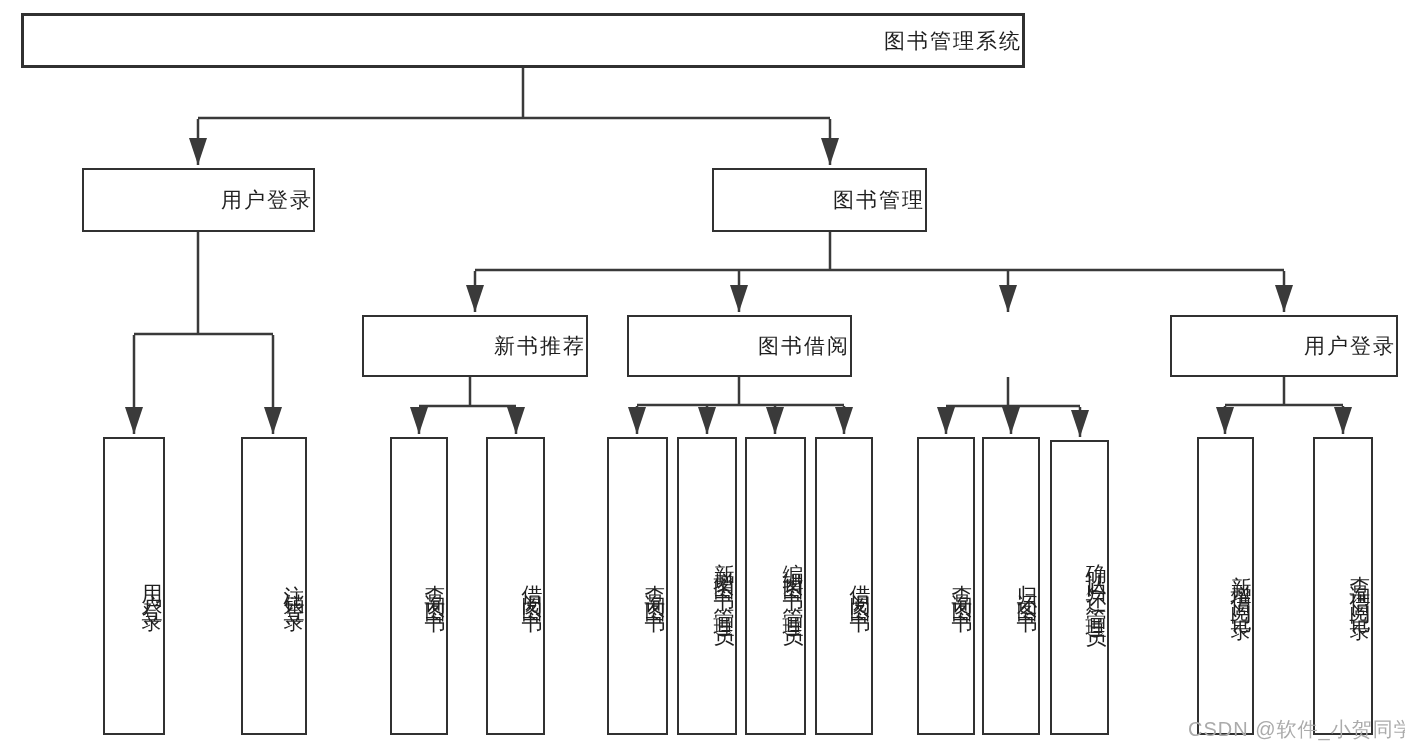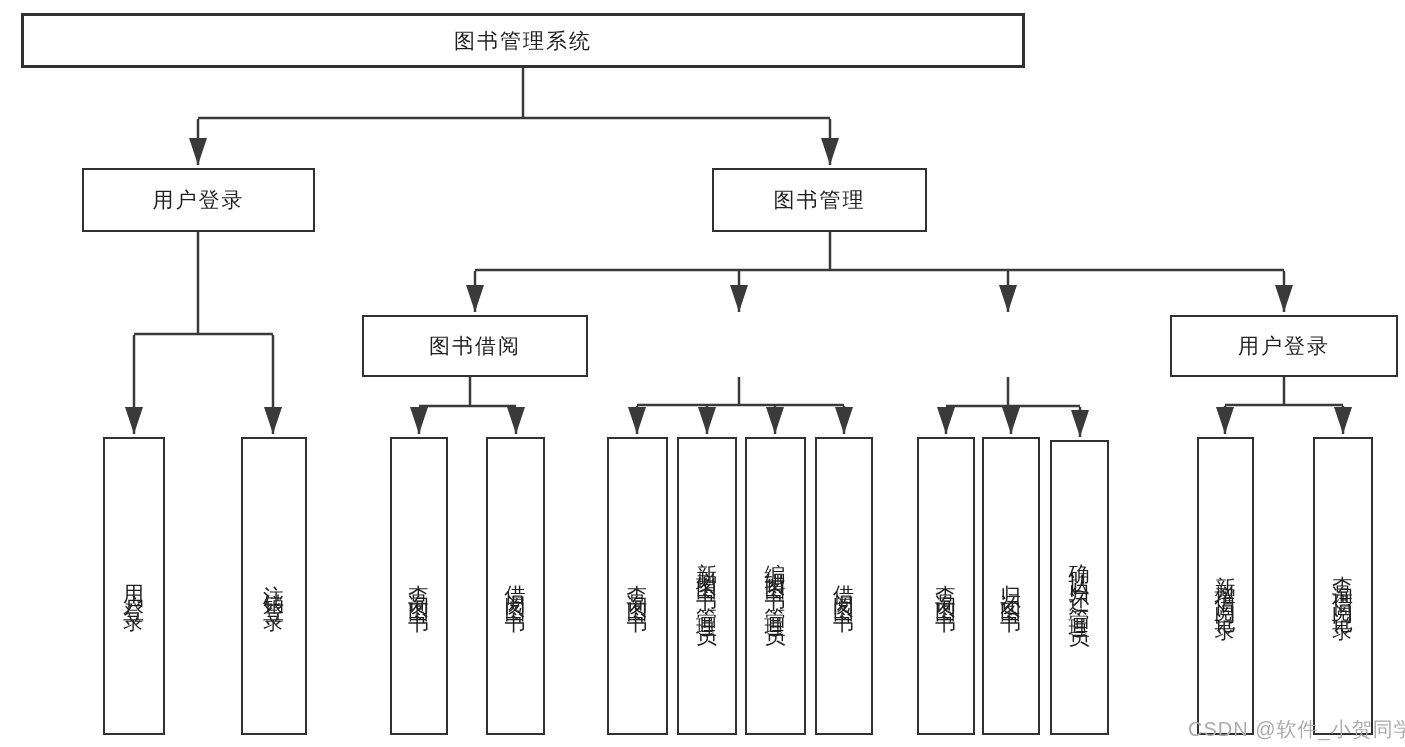--- a/index.html
+++ b/index.html
@@ -17,21 +17,21 @@
     width: 1405px; height: 747px;
     z-index: 0;
   }
   .node {
     position: absolute;
     background: #ffffff;
     border: 2.5px solid #313131;
     box-sizing: border-box;
     display: flex;
     align-items: center;
-    justify-content: center;
+    justify-content: flex-end;
     color: #1f1f1f;
     z-index: 1;
   }
   .hbox { font-size: 21px; letter-spacing: 2px; }
   .root { border-width: 3px; font-size: 21px; }
   .vbox { font-size: 21px; }
   .vlabel {
     writing-mode: vertical-rl;
     text-orientation: mixed;
     letter-spacing: 9px;
@@ -101,20 +101,23 @@
   </div>
 
   <div class="node hbox" style="left:82px; top:168px; width:233px; height:64px;">
     <span>用户登录</span>
   </div>
   <div class="node hbox" style="left:712px; top:168px; width:215px; height:64px;">
     <span>图书管理</span>
   </div>
 
   <div class="node hbox" style="left:362px; top:315px; width:226px; height:62px;">
+    <span>新书推荐</span>
+  </div>
+  <div class="node hbox" style="left:627px; top:315px; width:225px; height:62px;">
     <span>图书借阅</span>
   </div>
   <div class="node hbox" style="left:1170px; top:315px; width:228px; height:62px;">
     <span>用户登录</span>
   </div>
 
   <div class="node vbox" style="left:103px; top:437px; width:62px; height:298px;">
     <span class="vlabel">用户登录</span>
   </div>
   <div class="node vbox" style="left:241px; top:437px; width:66px; height:298px;">

